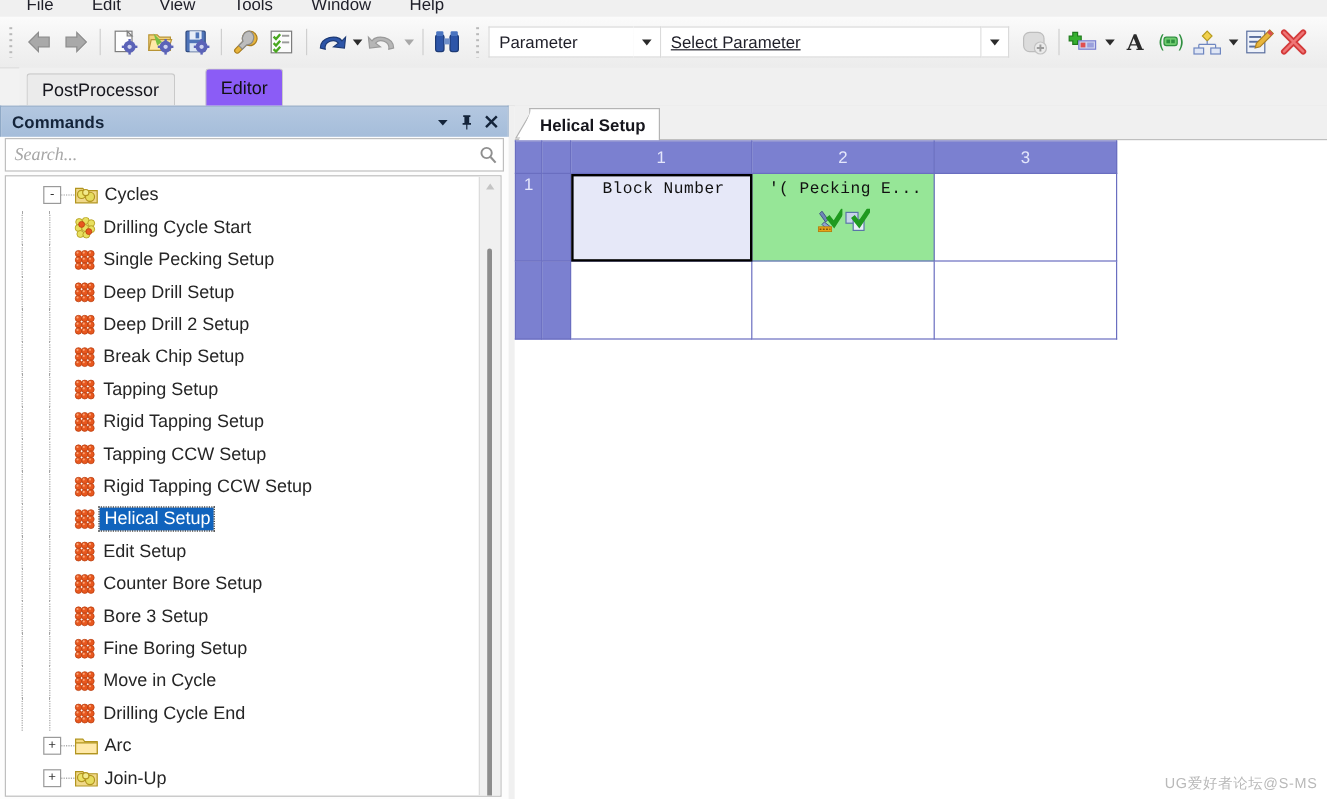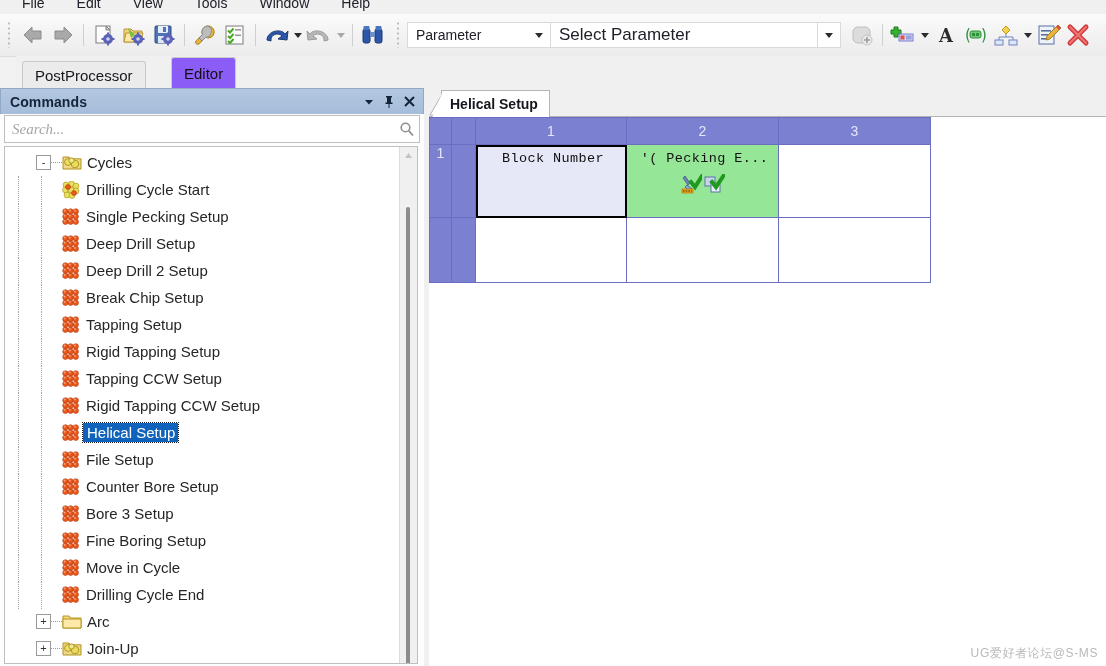--- a/index.html
+++ b/index.html
@@ -26,21 +26,21 @@
   .tb-btn{width:30px;height:30px;display:flex;align-items:center;justify-content:center;flex:0 0 auto;position:relative;}
   .tb-sep{width:1px;height:22px;background:#cfcfcf;margin:0 5px;flex:0 0 auto;}
   .tb-drop{width:13px;height:30px;display:flex;align-items:center;justify-content:center;flex:0 0 auto;}
   .caret{width:0;height:0;border-left:4px solid transparent;border-right:4px solid transparent;border-top:5px solid #2b2b2b;}
   .caret.dim{border-top-color:#a8a8a8;}
   .param-label{height:24px;min-width:104px;background:#fff;border:1px solid #dadada;border-right:none;
      display:flex;align-items:center;padding:0 8px;font-size:14px;color:#20202a;flex:0 0 auto;}
   .param-caret{height:24px;width:22px;background:#fff;border:1px solid #dadada;border-left:none;
      display:flex;align-items:center;justify-content:center;flex:0 0 auto;}
   .param-combo{height:24px;width:250px;background:#fff;border:1px solid #dadada;border-left:none;
-     display:flex;align-items:center;padding:0 8px;font-size:17px;color:#20202a;flex:0 0 auto;}
+     display:flex;align-items:center;padding:0 8px;font-size:14px;color:#20202a;flex:0 0 auto;text-decoration:underline;}
   .param-combo2{height:24px;width:22px;background:#fff;border:1px solid #dadada;border-left:none;
      display:flex;align-items:center;justify-content:center;flex:0 0 auto;}
 
   
   .tabstrip{position:absolute;left:0;top:56px;width:1106px;height:32px;background:#f0f0f0;border-bottom:1px solid #c9c9c9;margin-left:16px;}
   .mtab{position:absolute;bottom:0;height:26px;display:flex;align-items:center;padding:0 12px;
     font-size:15px;color:#16161d;border:1px solid #c9c9c9;border-bottom:none;
     border-top-left-radius:3px;border-top-right-radius:3px;background:#ebebeb;}
   .mtab.active{background:#8b5cf6;height:30px;border-color:#c9c9c9;z-index:3;color:#111;text-align:center;}
 
@@ -635,21 +635,21 @@
                 <circle cx="13.8" cy="8.6" r="2.7" fill="#e8581f" stroke="#b73c0d" stroke-width="0.6"></circle>
                 <circle cx="13" cy="7.699999999999999" r="0.9" fill="#ffb38a" opacity="0.85"></circle>
                 <circle cx="3.4" cy="13.8" r="2.7" fill="#e8581f" stroke="#b73c0d" stroke-width="0.6"></circle>
                 <circle cx="2.5999999999999996" cy="12.9" r="0.9" fill="#ffb38a" opacity="0.85"></circle>
                 <circle cx="8.6" cy="13.8" r="2.7" fill="#e8581f" stroke="#b73c0d" stroke-width="0.6"></circle>
                 <circle cx="7.8" cy="12.9" r="0.9" fill="#ffb38a" opacity="0.85"></circle>
                 <circle cx="13.8" cy="13.8" r="2.7" fill="#e8581f" stroke="#b73c0d" stroke-width="0.6"></circle>
                 <circle cx="13" cy="12.9" r="0.9" fill="#ffb38a" opacity="0.85"></circle>
               </svg>
             </div>
-            <div class="lbl">File Setup</div>
+            <div class="lbl">Edit Setup</div>
           </div>
           <div class="row">
             <div class="indentB"></div>
             <div class="ico">
               <svg width="18" height="18" viewBox="0 0 18 18">
                 <circle cx="3.4" cy="3.4" r="2.7" fill="#e8581f" stroke="#b73c0d" stroke-width="0.6"></circle>
                 <circle cx="2.5999999999999996" cy="2.5" r="0.9" fill="#ffb38a" opacity="0.85"></circle>
                 <circle cx="8.6" cy="3.4" r="2.7" fill="#e8581f" stroke="#b73c0d" stroke-width="0.6"></circle>
                 <circle cx="7.8" cy="2.5" r="0.9" fill="#ffb38a" opacity="0.85"></circle>
                 <circle cx="13.8" cy="3.4" r="2.7" fill="#e8581f" stroke="#b73c0d" stroke-width="0.6"></circle>

